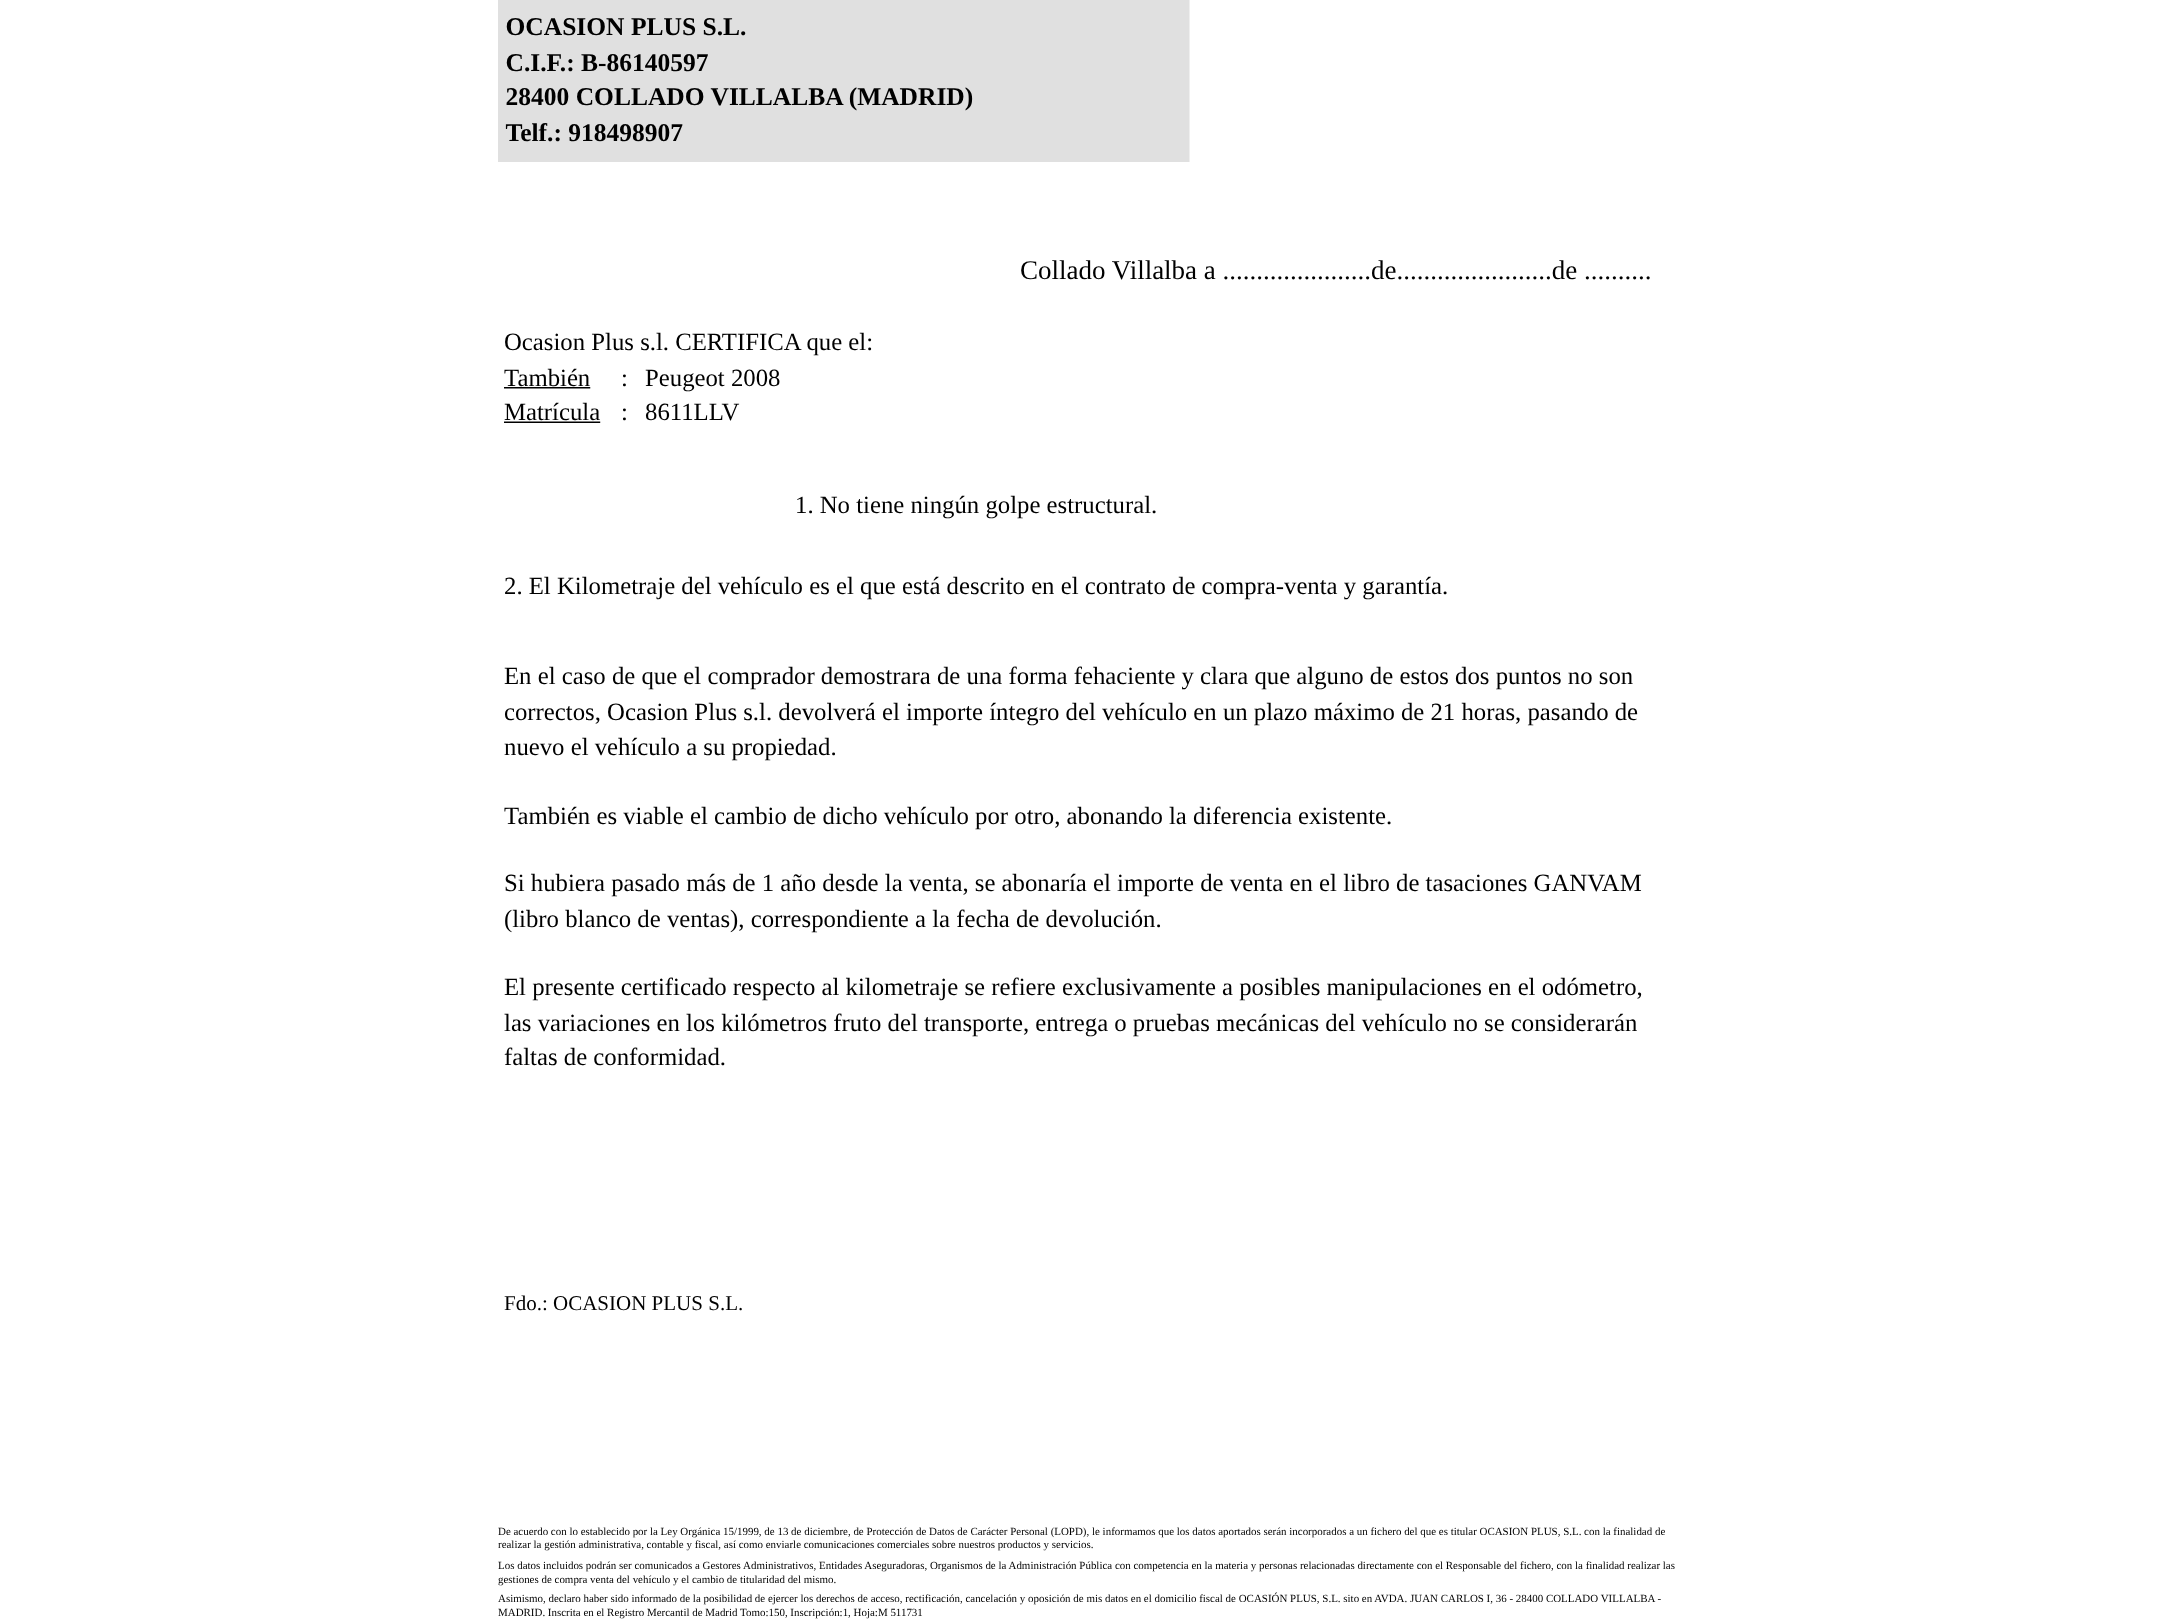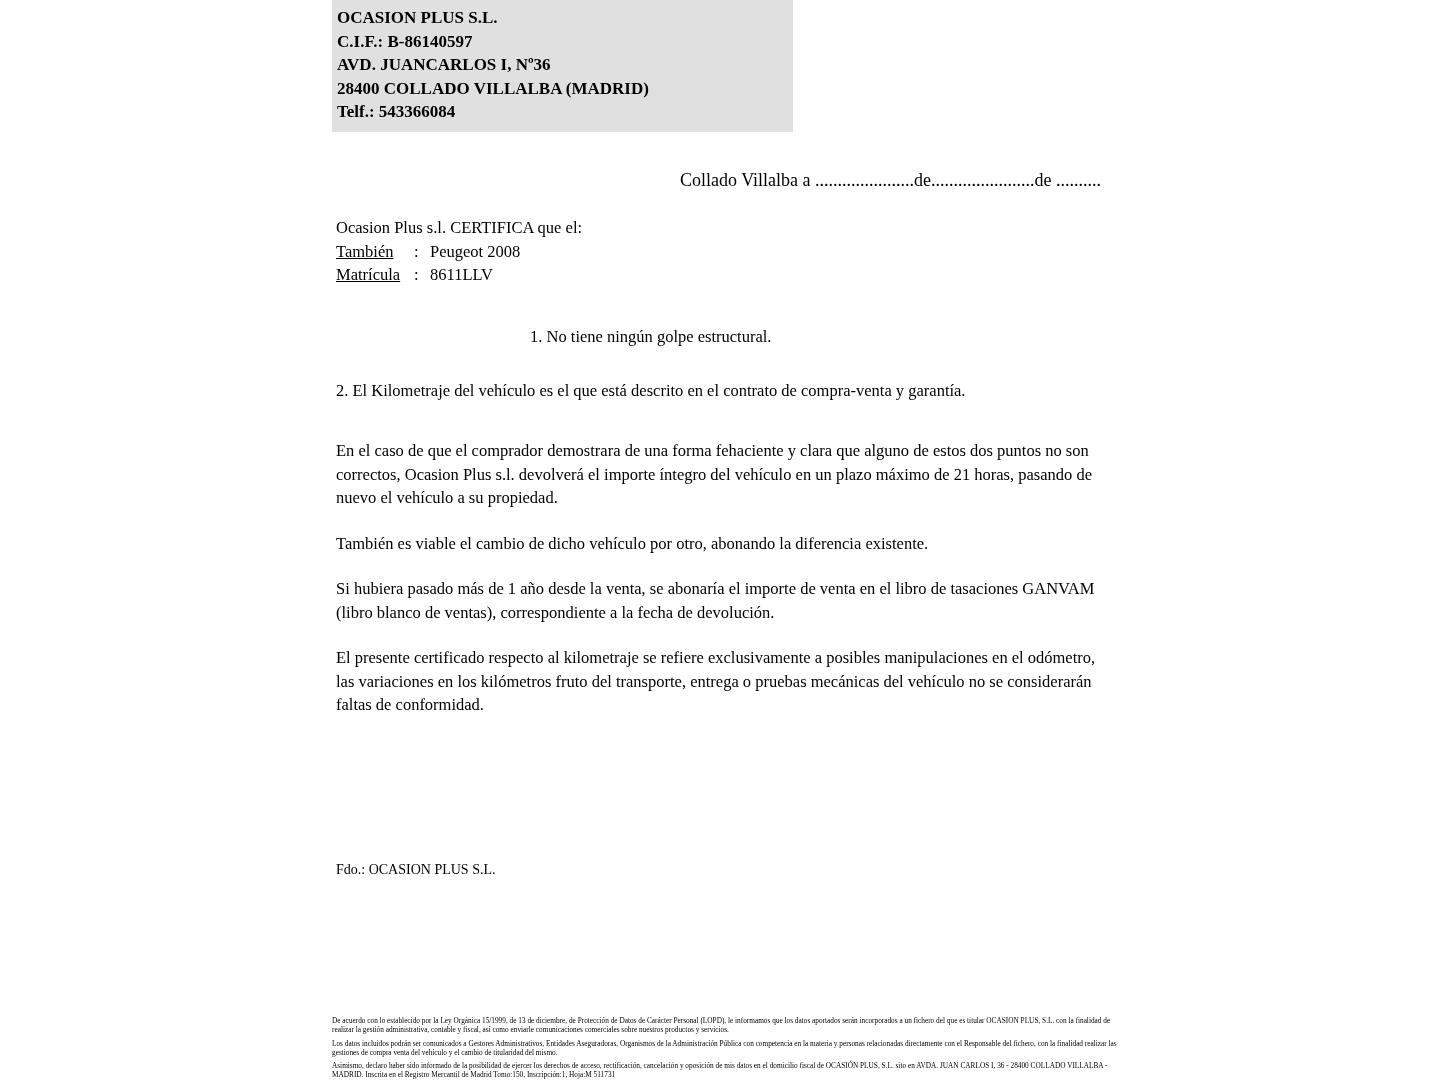--- a/index.html
+++ b/index.html
@@ -109,23 +109,22 @@
   }
 </style>
 </head>
 <body>
 
 <div class="page">
 
   <div class="company-box">
     <div class="line">OCASION PLUS S.L.</div>
     <div class="line">C.I.F.: B-86140597</div>
-    <div class="line">AVD. JUANCARLOS I, Nº36</div>
     <div class="line">28400 COLLADO VILLALBA (MADRID)</div>
-    <div class="line">Telf.: 543366084</div>
+    <div class="line">Telf.: 918498907</div>
   </div>
 
   <div class="date-line">Collado Villalba a ......................de.......................de ..........</div>
 
   <div class="certifies">
     <div>Ocasion Plus s.l. CERTIFICA que el:</div>
     <div class="kv">
       <span class="k">También</span>
       <span class="sep">:</span>
       <span>Peugeot 2008</span>

